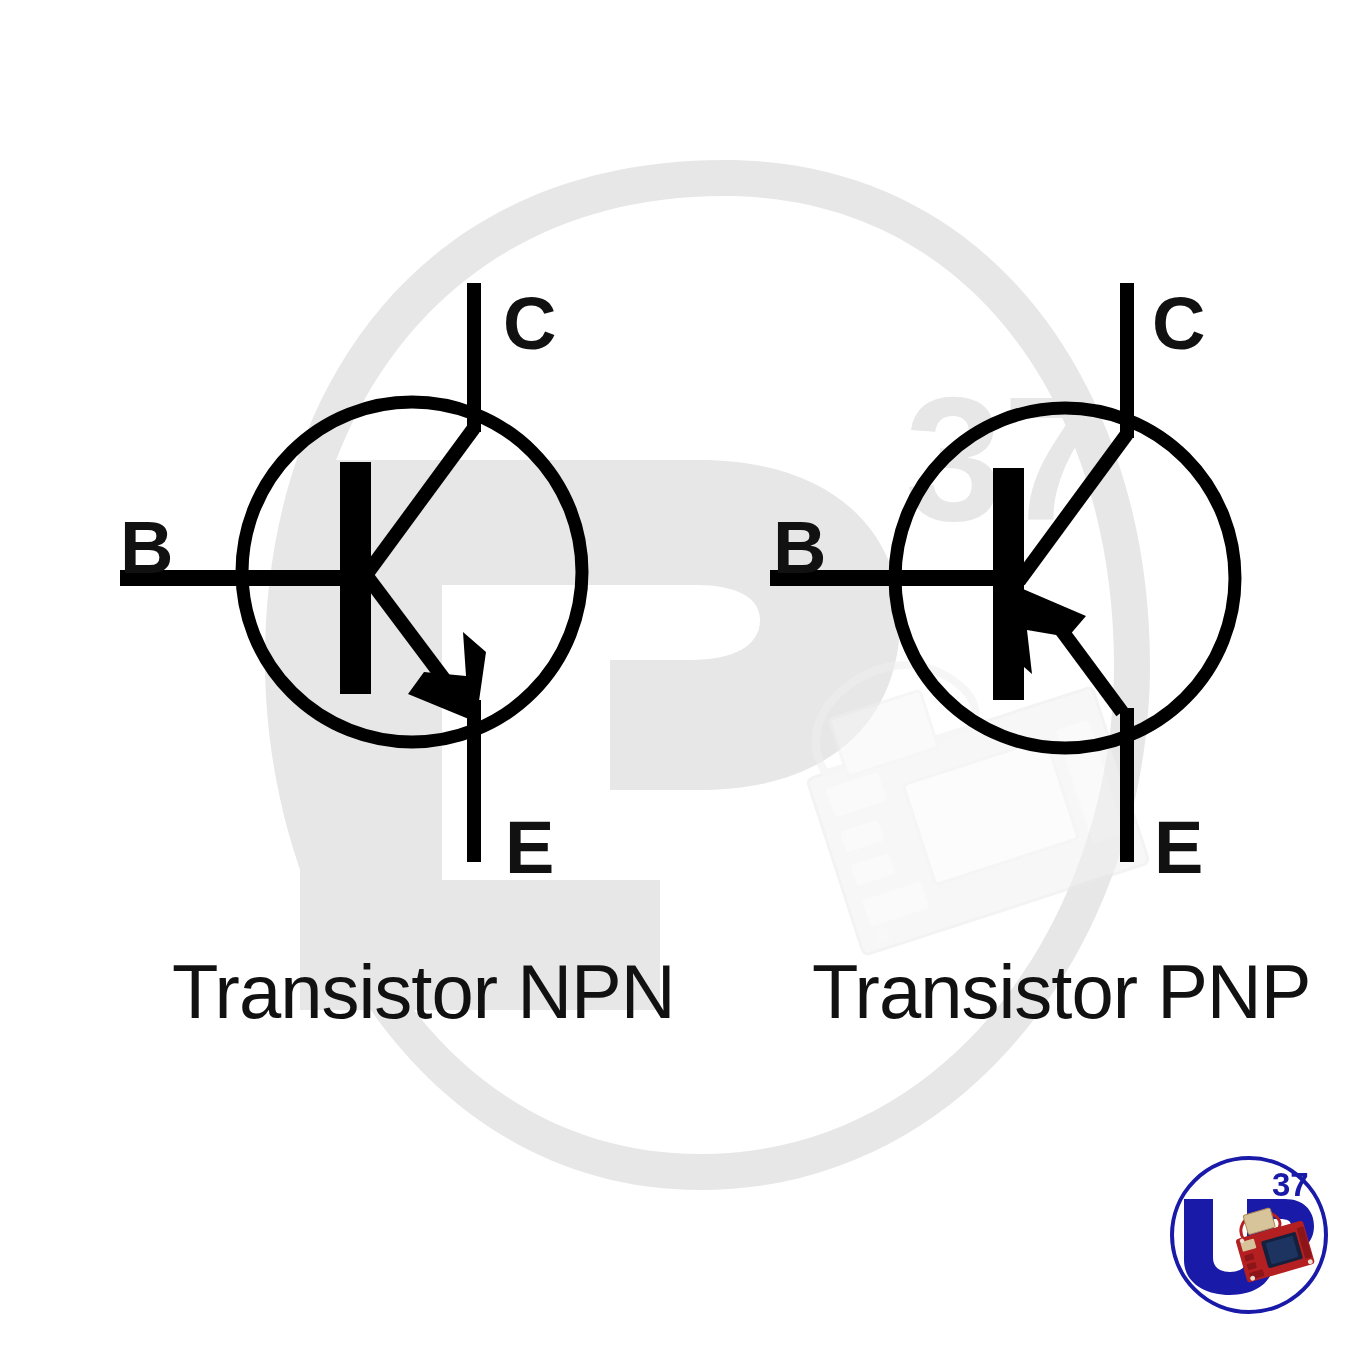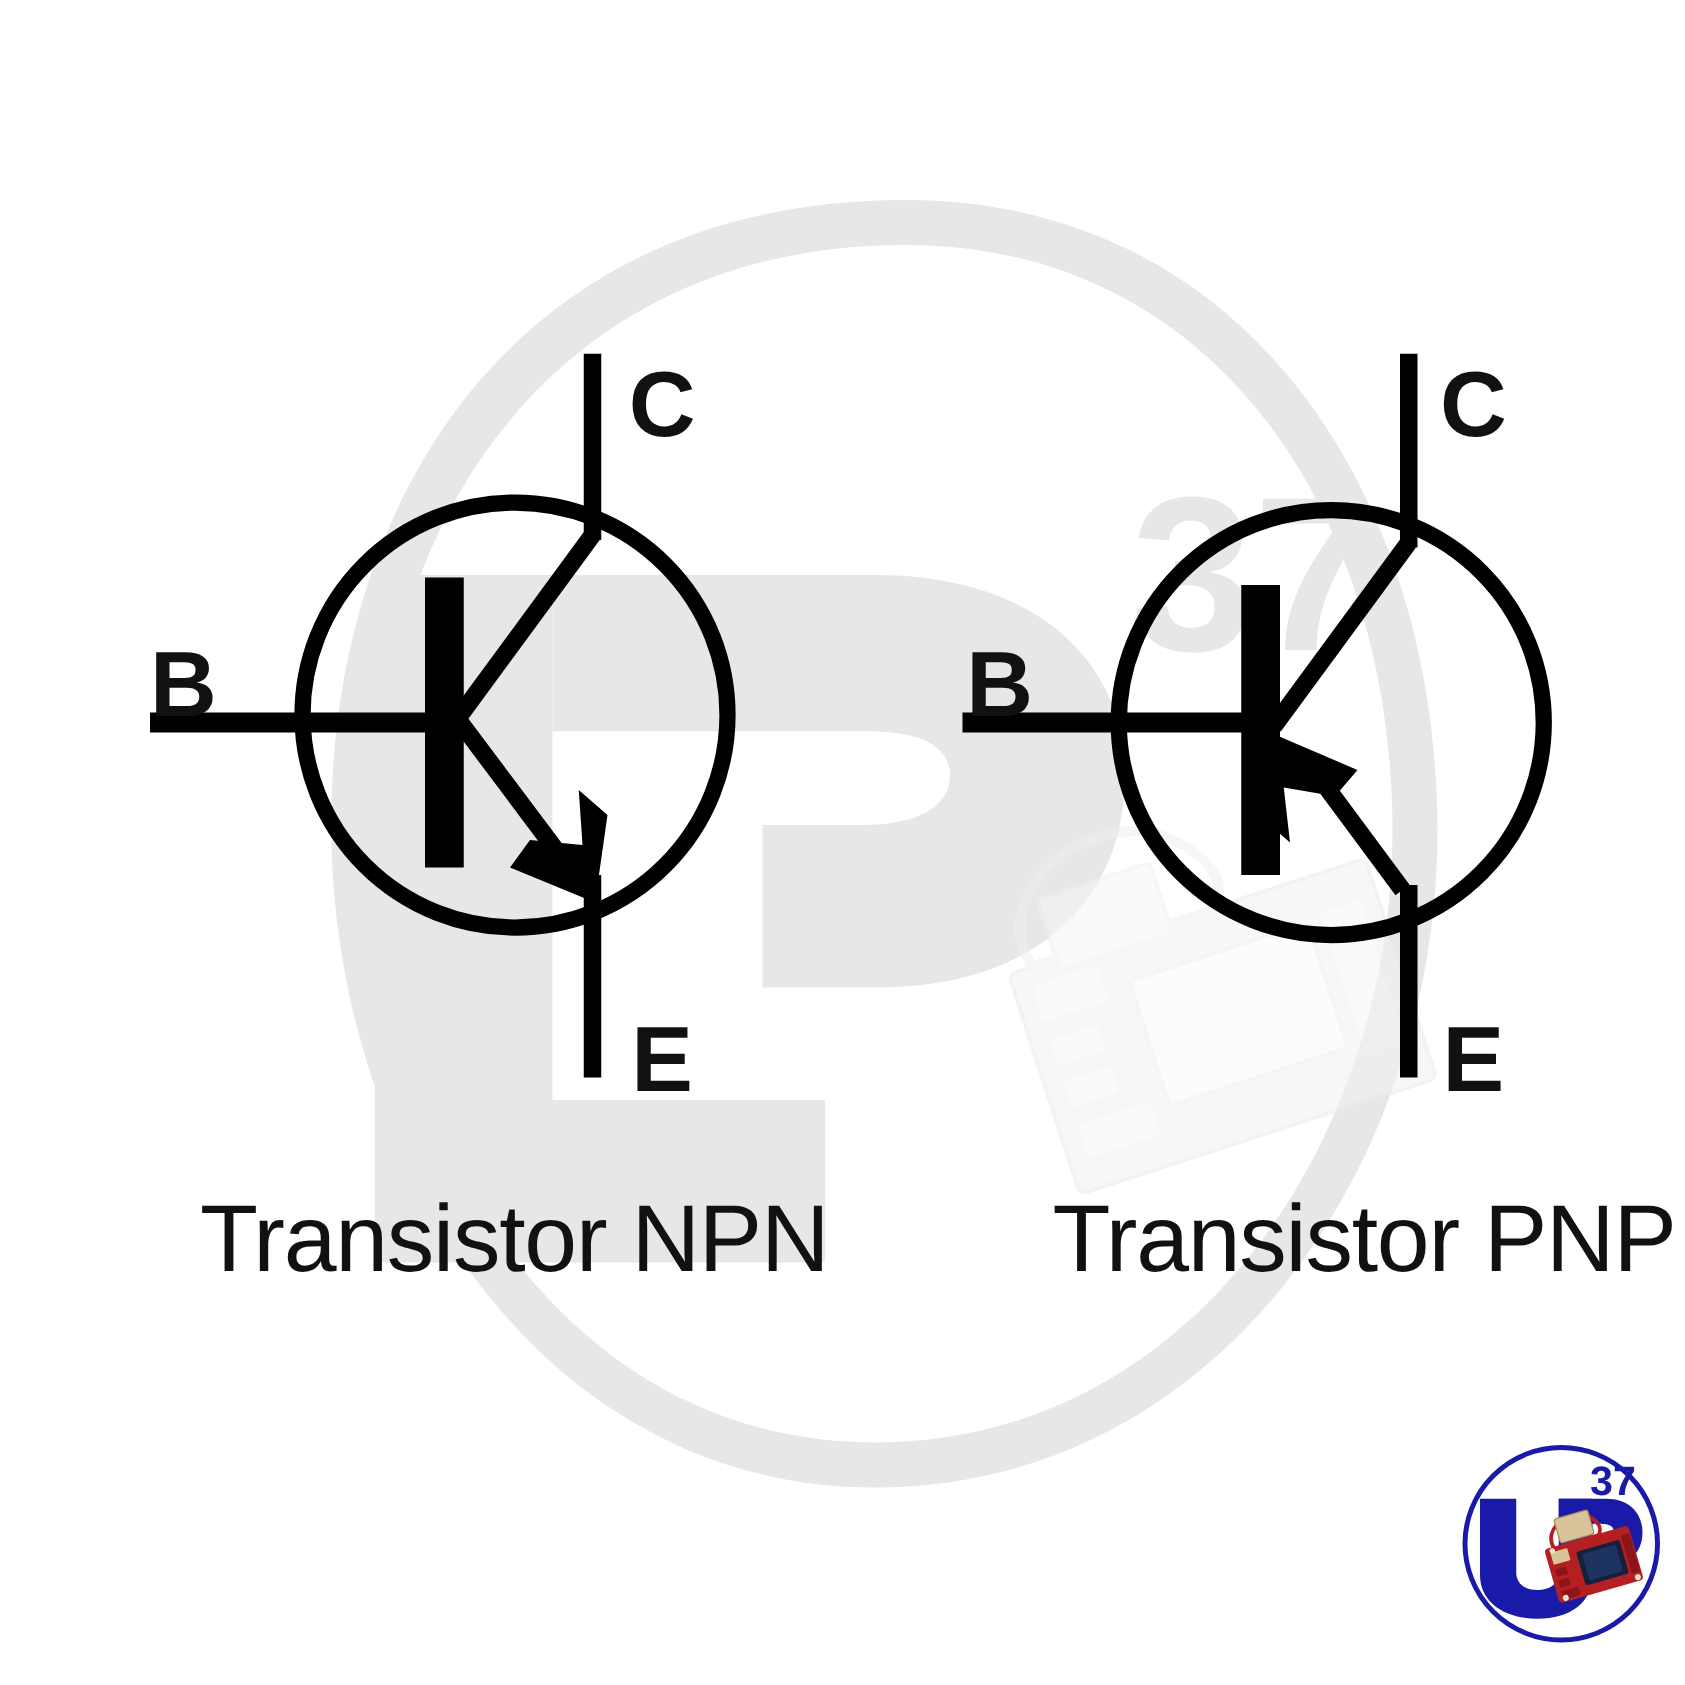--- a/index.html
+++ b/index.html
@@ -35,22 +35,22 @@
     white-space: nowrap;
   }
   .caption {
     font-size: 76px;
     letter-spacing: -1px;
   }
   .terminal {
     font-size: 74px;
     font-weight: 700;
   }
-  #caption-npn { left: 160px; top: 948px; }
-  #caption-pnp { left: 812px; top: 948px; margin-left: 30px; }
+  #caption-npn { left: 172px; top: 948px; }
+  #caption-pnp { left: 812px; top: 948px; }
 
   #npn-c { left: 503px; top: 281px; }
   #npn-e { left: 505px; top: 805px; }
   #npn-b { left: 120px; top: 505px; }
 
   #pnp-c { left: 1152px; top: 281px; }
   #pnp-e { left: 1154px; top: 805px; }
   #pnp-b { left: 773px; top: 505px; }
 
   #logo-layer {

